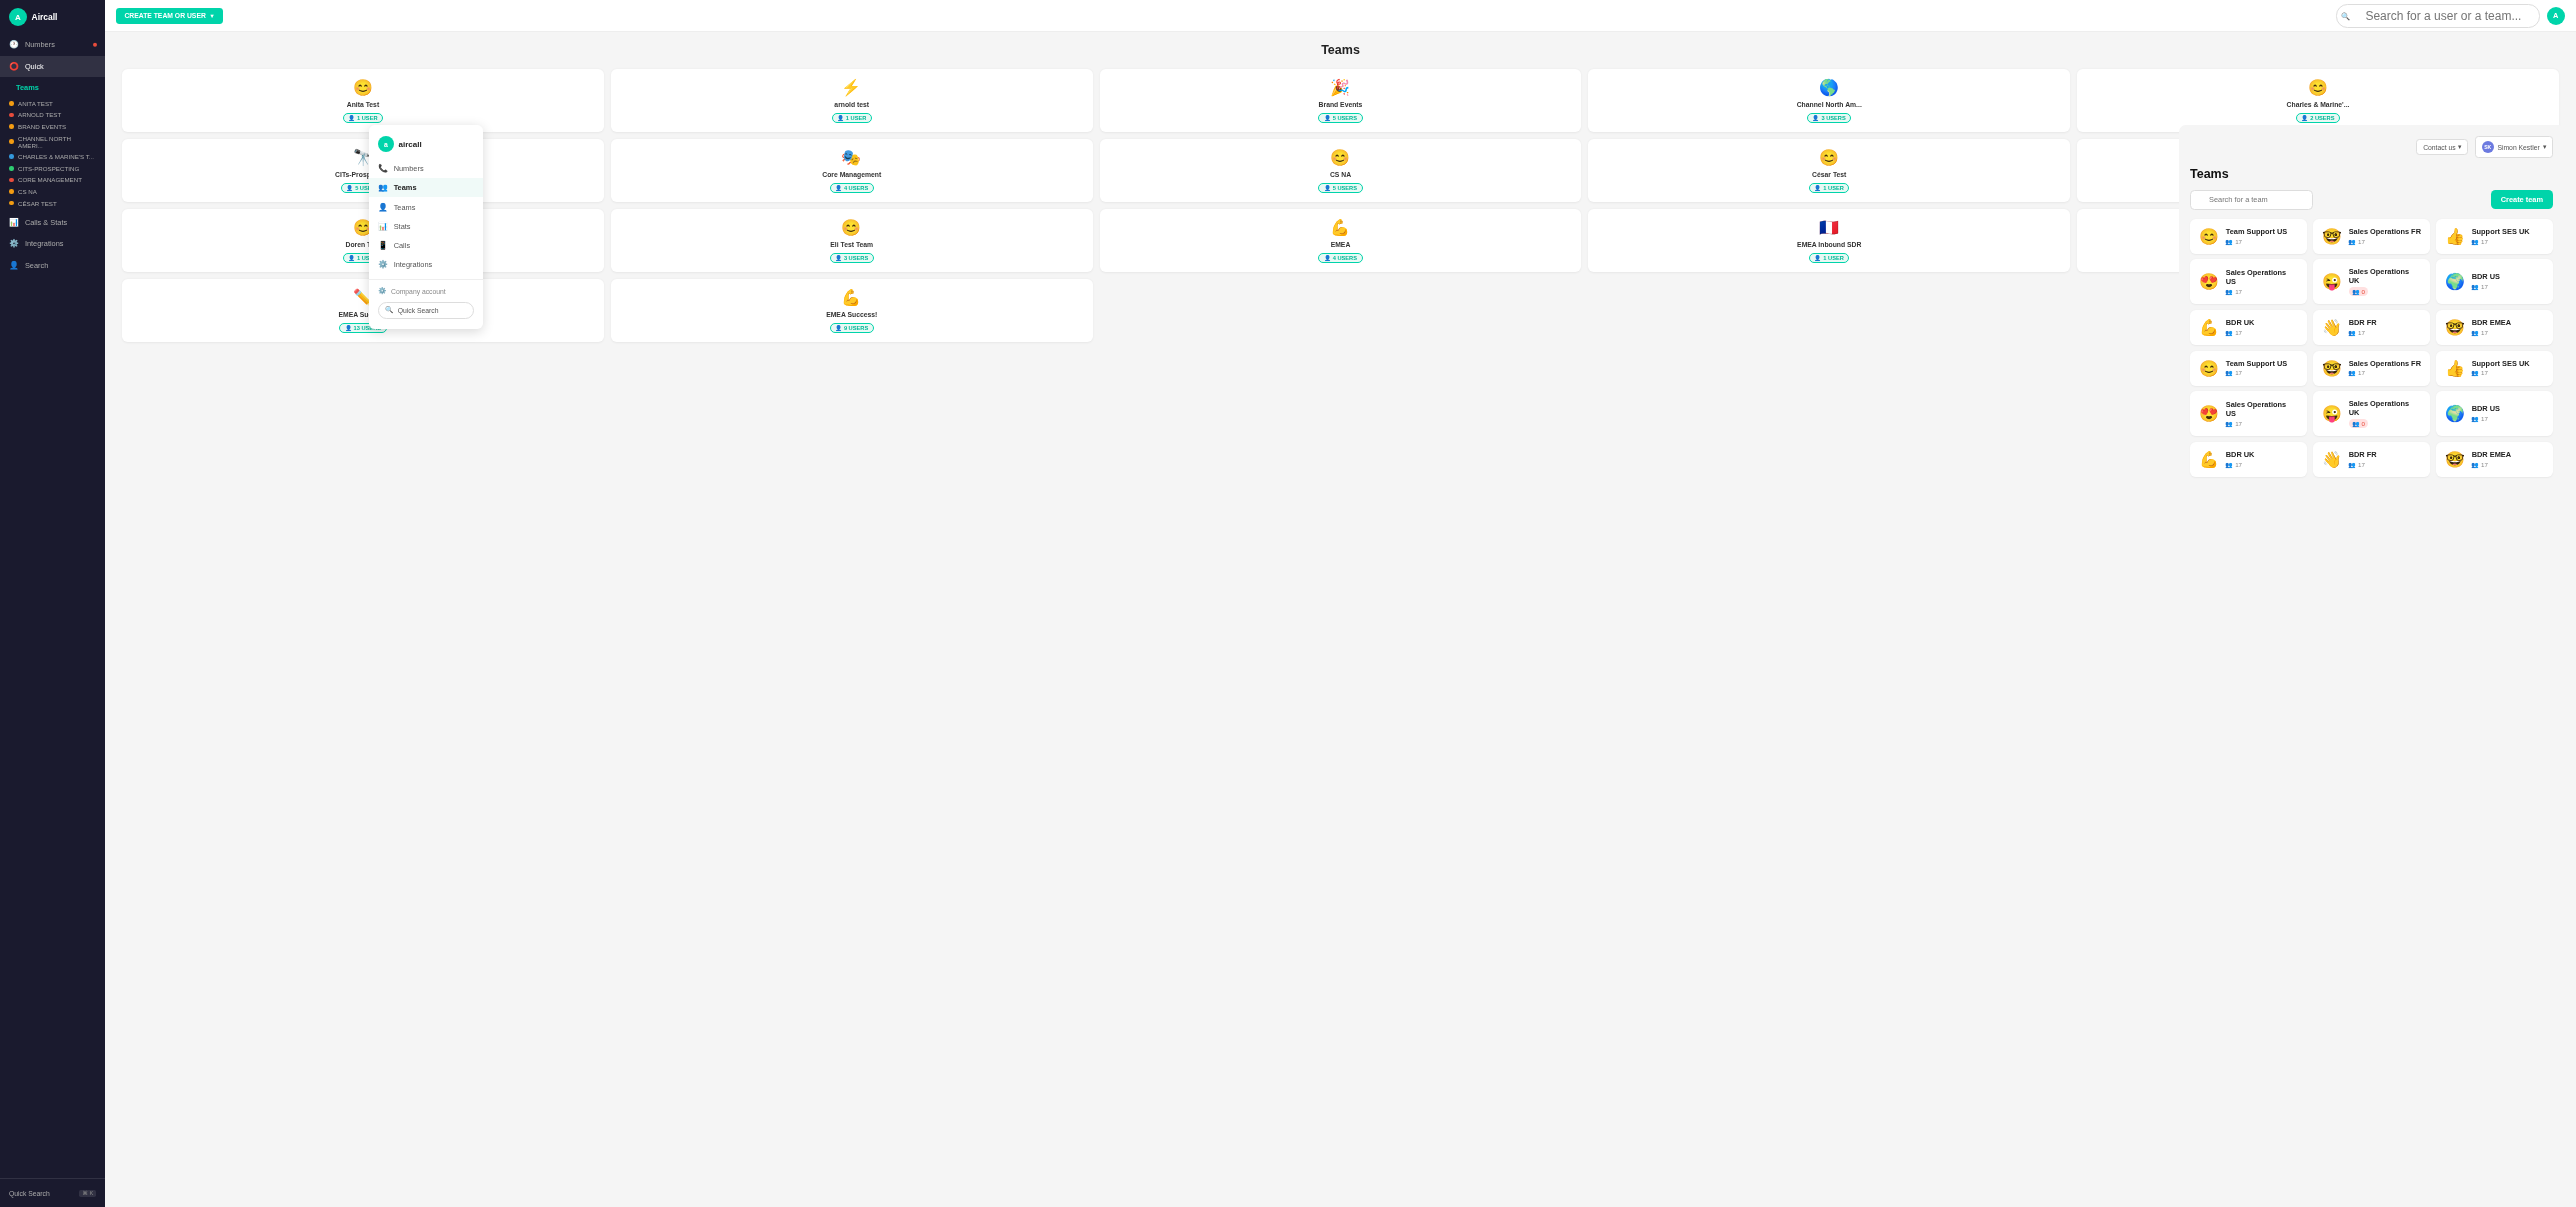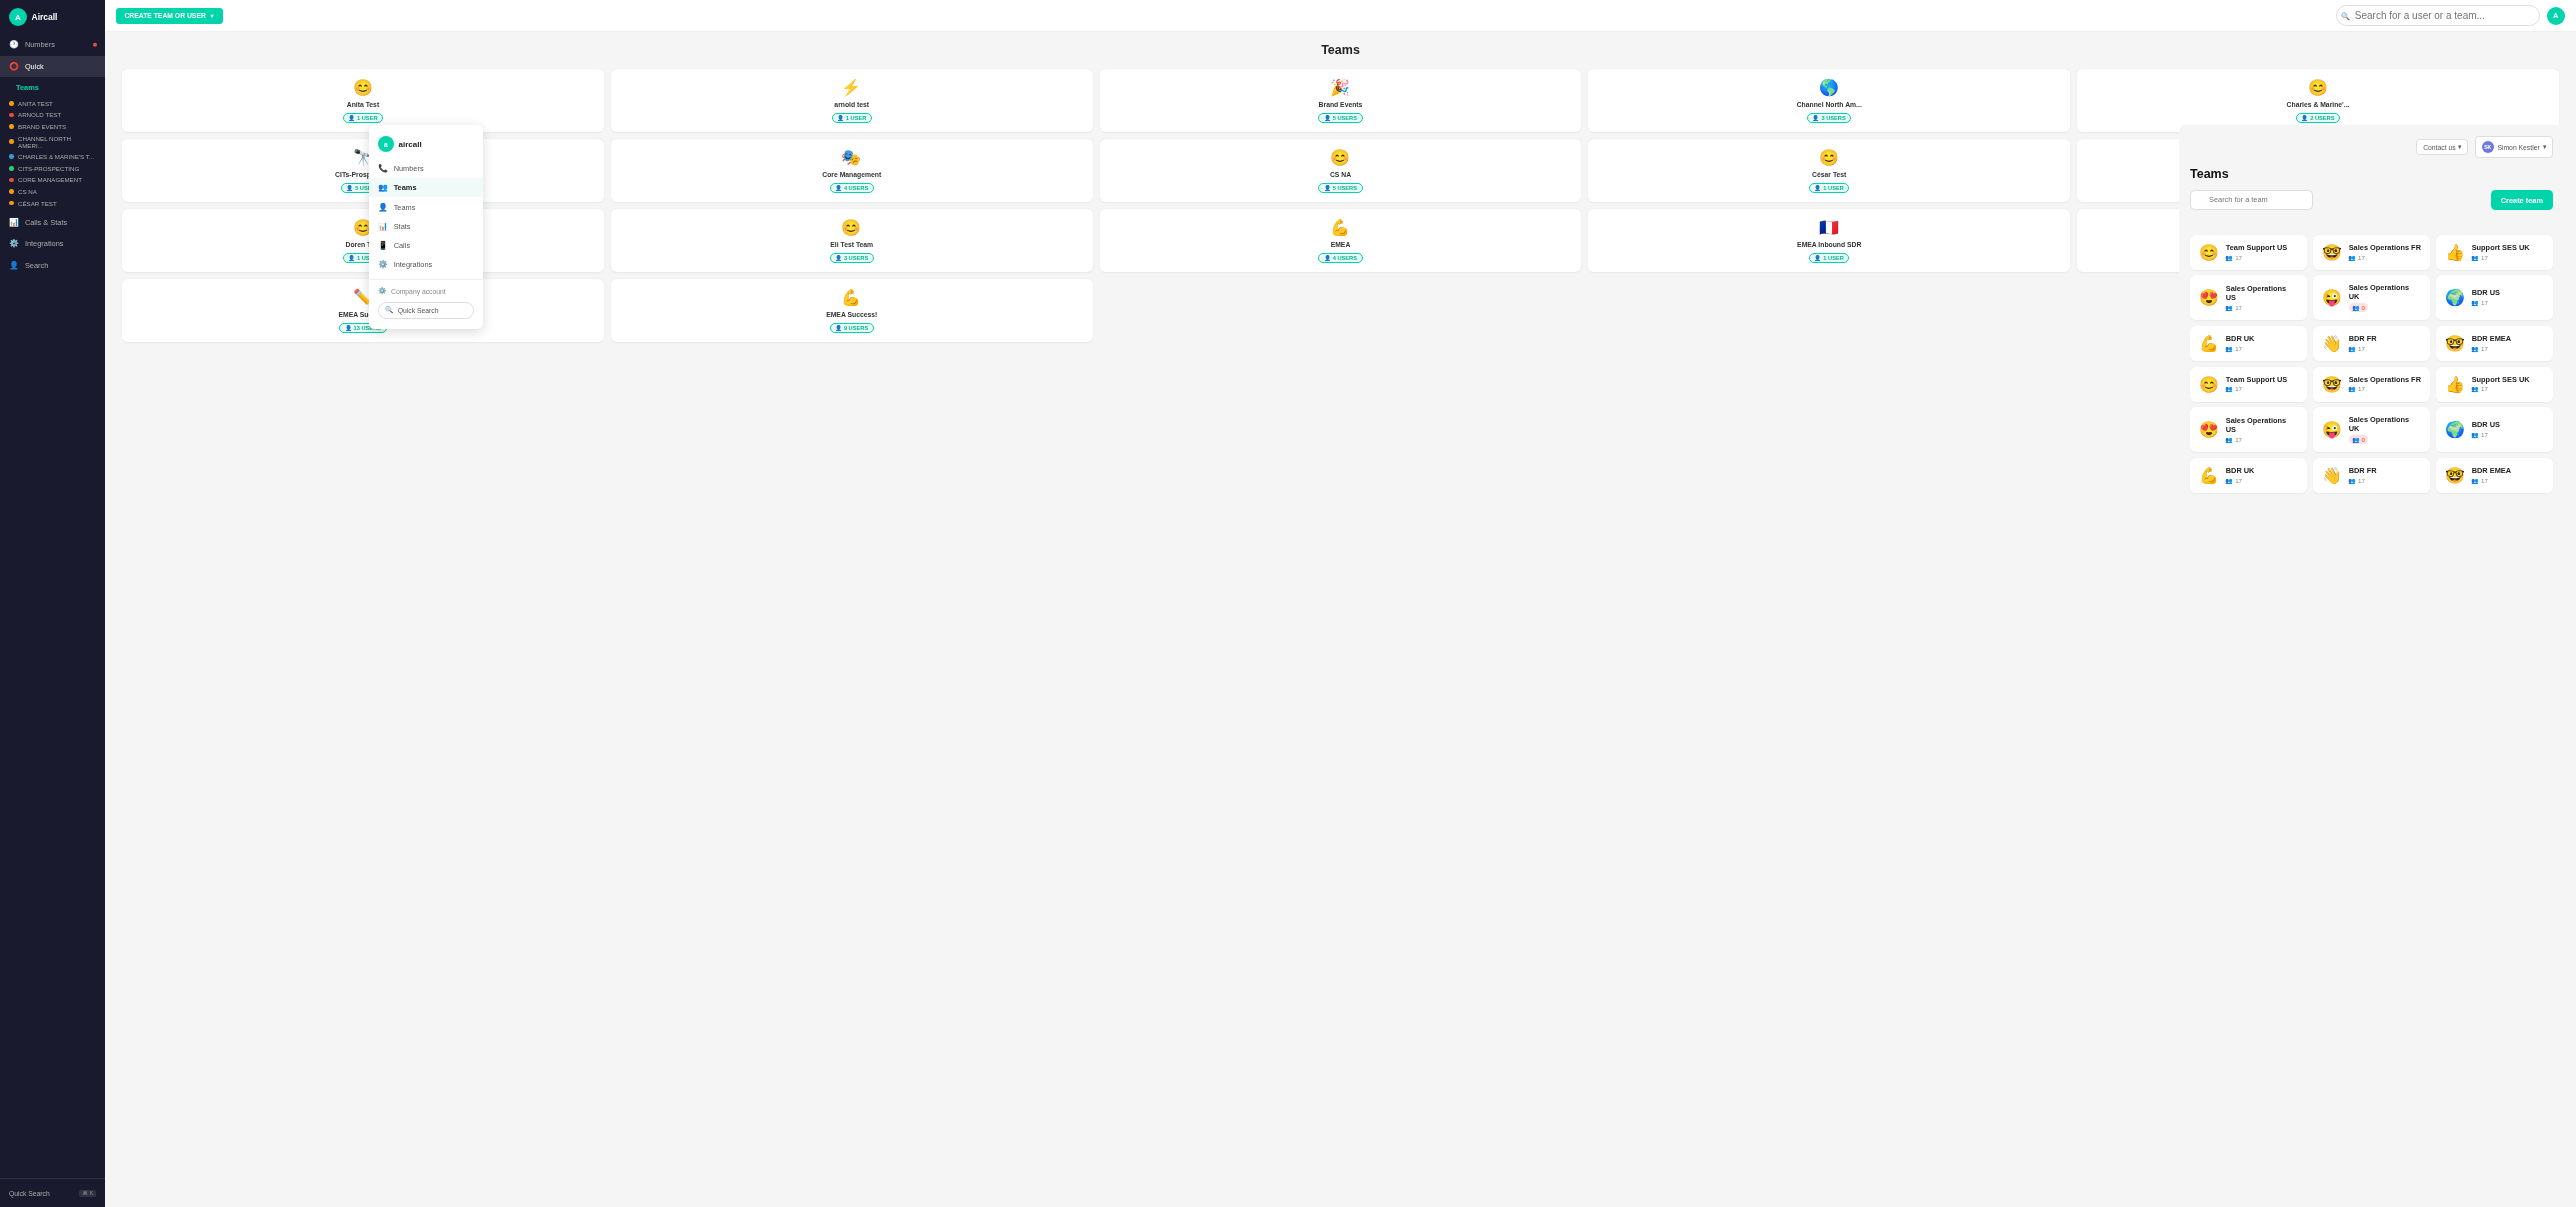--- a/index.html
+++ b/index.html
@@ -113,23 +113,24 @@
       flex: 1;
       max-width: 204px;
       margin-left: auto;
       position: relative;
     }
     .search-bar input {
       width: 100%;
       padding: 4px 6.8px 4px 18px;
       border: 0.6px solid #ddd;
       border-radius: 11.4px;
-      font-size: 10px;
+      font-size: 12px;
       color: #666;
       outline: none;
+      text-align: center;
     }
     .search-icon-top {
       position: absolute; left: 5.7px; top: 50%; transform: translateY(-50%);
       color: #aaa; font-size: 7.4px;
     }
     .avatar-btn {
       width: 18px; height: 18px;
       background: #00d4aa;
       border-radius: 50%;
       display: flex; align-items: center; justify-content: center;
@@ -262,22 +263,22 @@
       background: #6c7ae0;
       border-radius: 50%;
       display: flex; align-items: center; justify-content: center;
       font-size: 5.1px; font-weight: bold; color: #fff;
     }
     .right-panel-title {
       font-size: 12.5px; font-weight: 700; color: #111;
       margin-bottom: 9px;
     }
     .right-panel-search-row {
-      display: flex; align-items: flex-end; gap: 5.7px;
-      margin-bottom: 25px;
+      display: flex; align-items: center; gap: 5.7px;
+      margin-bottom: 9px;
     }
     .right-search-input {
       flex: 1;
       padding: 4.5px 6.8px 4.5px 18px;
       border: 0.6px solid #ddd;
       border-radius: 4.5px;
       font-size: 7.4px;
       outline: none;
       background: #fff;
       position: relative;

